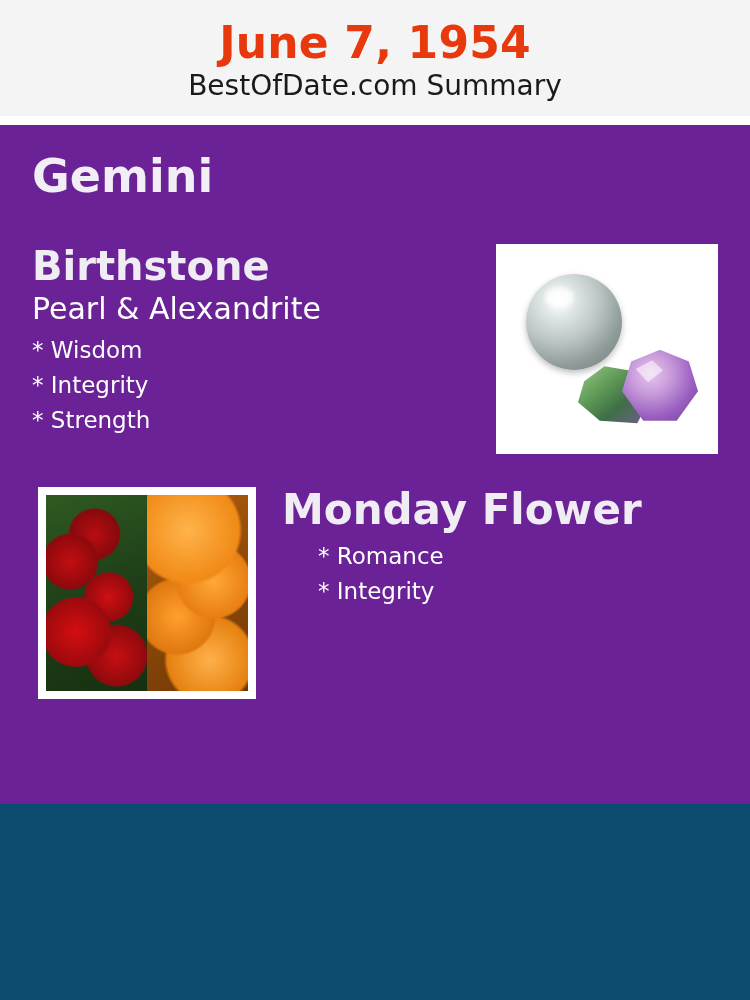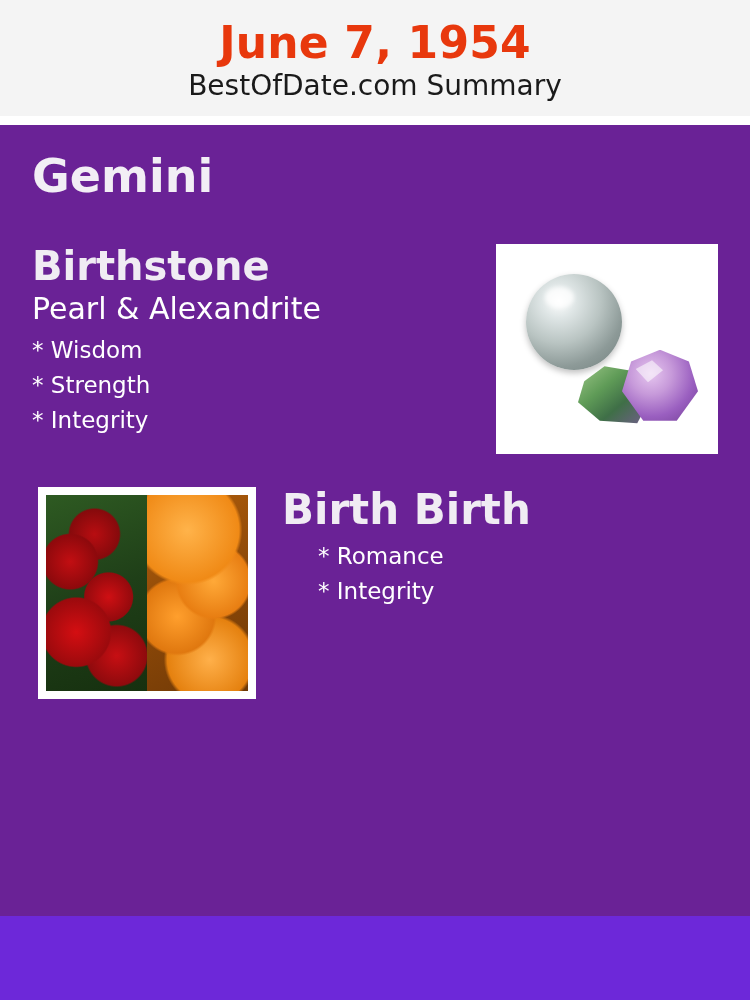--- a/index.html
+++ b/index.html
@@ -10,21 +10,21 @@
     width: 750px;
     height: 1000px;
     background: #ffffff;
     font-family: "DejaVu Sans", "Liberation Sans", sans-serif;
     overflow: hidden;
   }
   .page {
     position: relative;
     width: 750px;
     height: 1000px;
-    background: #6d28d9;
+    background: #0c4a6e;
   }
 
   
   .header {
     background: #f4f4f4;
     padding: 18px 0 14px 0;
     text-align: center;
   }
   .header-date {
     color: #e8380d;
@@ -47,21 +47,21 @@
   }
   .header-rule {
     height: 9px;
     background: #ffffff;
   }
 
   
   .body {
     background: #6a2296;
     padding: 26px 32px 0 32px;
-    height: 791px;
+    height: 679px;
     box-sizing: border-box;
     position: relative;
   }
   .sign-name {
     color: #f2eef5;
     font-size: 46px;
     font-weight: bold;
     line-height: 1.1;
     margin: 0 0 12px 0;
   }
@@ -247,41 +247,41 @@
 
   <div class="body">
 
     <div class="sign-name">Gemini</div>
 
     <div class="stone-row">
       <div class="stone-text">
         <div class="block-title">Birthstone</div>
         <div class="block-sub">Pearl &amp; Alexandrite</div>
         <div class="bullet">* Wisdom</div>
+        <div class="bullet">* Integrity</div>
         <div class="bullet">* Strength</div>
-        <div class="bullet">* Integrity</div>
       </div>
       <div class="photo-frame stone-photo">
         <div class="photo-inner">
           <div class="pearl"></div>
           <div class="crystal-rough"></div>
           <div class="gem"></div>
         </div>
       </div>
     </div>
 
     <div class="flower-row">
       <div class="photo-frame flower-photo">
         <div class="photo-inner">
           <div class="flower-half flower-left"></div>
           <div class="flower-half flower-right"></div>
         </div>
       </div>
       <div class="flower-text">
-        <div class="flower-title">Birth Birth</div>
+        <div class="flower-title">Monday Flower</div>
         <div class="flower-bullets">
           <div class="bullet">* Romance</div>
           <div class="bullet">* Integrity</div>
         </div>
       </div>
     </div>
 
   </div>
 </div>
 

